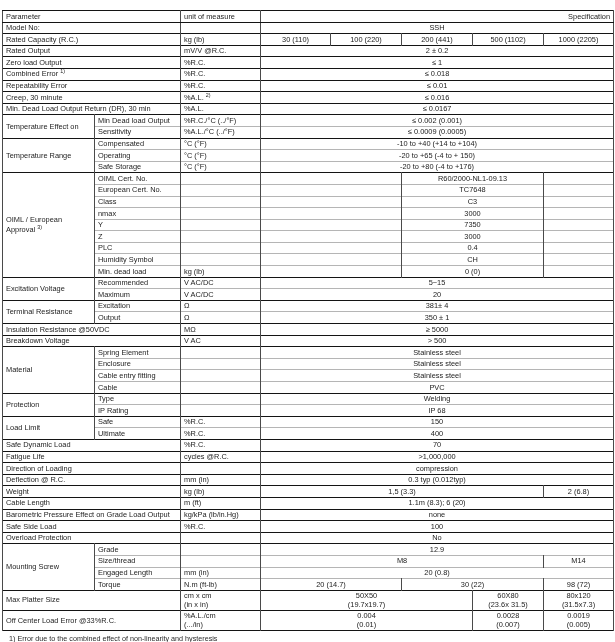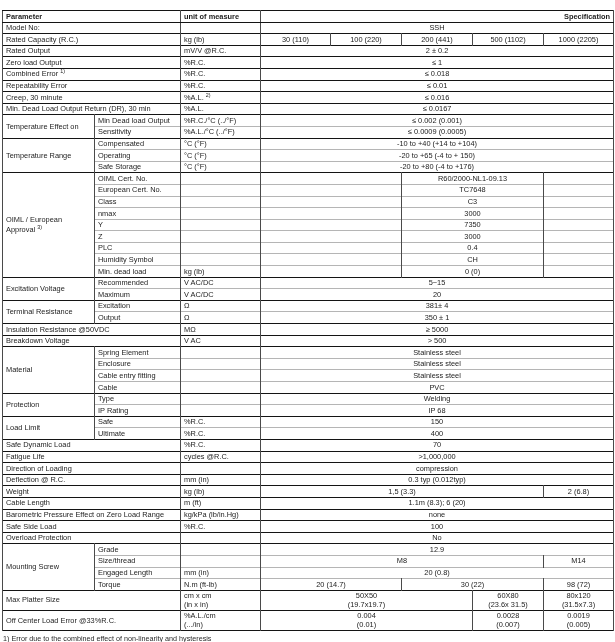--- a/index.html
+++ b/index.html
@@ -25,32 +25,32 @@
     padding: 0 3px;
     vertical-align: middle;
     border-left: 1px solid #4a4a4a;
     border-right: 1px solid #4a4a4a;
     border-top: 1px solid #b5b5b5;
     overflow: hidden;
     white-space: pre-line;
     font-weight: normal;
   }
   thead th {
-    font-weight: bold;
+    font-weight: normal;
     border-top: 1px solid #141414;
     border-bottom: 1px solid #141414;
   }
   th.h-left { text-align: left; }
   th.h-center { text-align: right; }
   tr.section td { border-top: 1px solid #141414; }
   .c-param, .c-group, .c-sub, .c-unit { text-align: left; }
   .c-val { text-align: center; }
   sup { font-size: 5.4px; line-height: 0; }
   .footnote {
-    margin: 3px 0 0 3px;
+    margin: 3px 0 0 9px;
     font-size: 7.2px;
     color: #2a2a2a;
   }
 </style>
 </head>
 <body>
 
 <div class="sheet">
   <table class="spec">
     <colgroup>
@@ -306,21 +306,21 @@
           <td class="c-unit"><span>kg (lb)</span></td>
           <td colspan="4" class="c-val"><span>1,5 (3.3)</span></td>
           <td class="c-val"><span>2 (6.8)</span></td>
         </tr>
         <tr class="section">
           <td colspan="2" class="c-param"><span>Cable Length</span></td>
           <td class="c-unit"><span>m (ft)</span></td>
           <td colspan="5" class="c-val"><span>1.1m (8.3); 6 (20)</span></td>
         </tr>
         <tr class="section">
-          <td colspan="2" class="c-param"><span>Barometric Pressure Effect on Zero Load Range</span></td>
+          <td colspan="2" class="c-param"><span>Barometric Pressure Effect on Grade Load Output</span></td>
           <td class="c-unit"><span>kg/kPa (lb/in.Hg)</span></td>
           <td colspan="5" class="c-val"><span>none</span></td>
         </tr>
         <tr class="section">
           <td colspan="2" class="c-param"><span>Safe Side Load</span></td>
           <td class="c-unit"><span>%R.C.</span></td>
           <td colspan="5" class="c-val"><span>100</span></td>
         </tr>
         <tr class="section">
           <td colspan="2" class="c-param"><span>Overload Protection</span></td>

